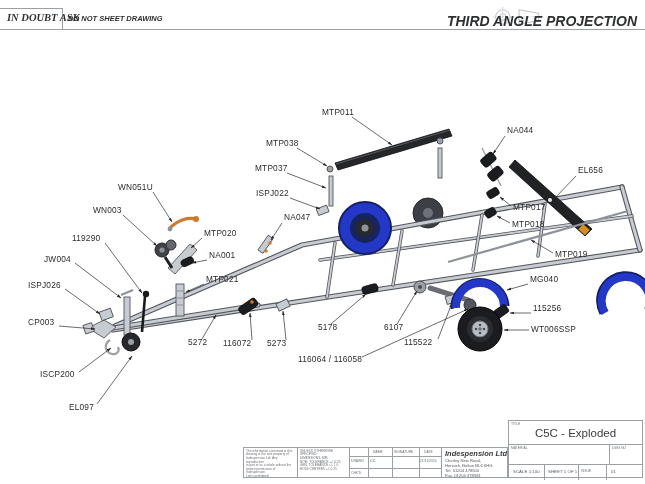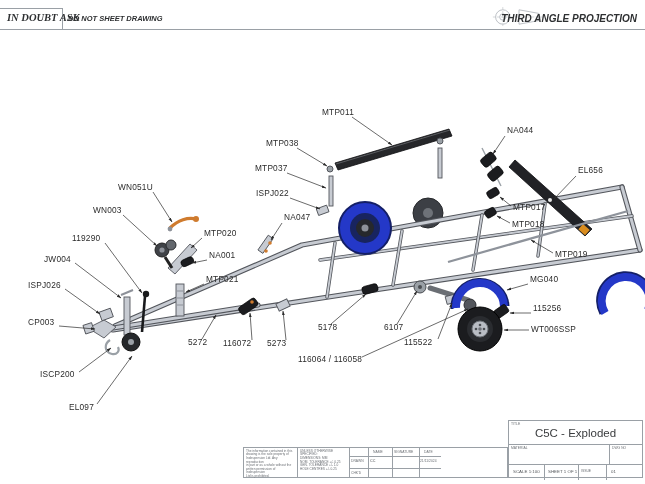--- a/index.html
+++ b/index.html
@@ -5,21 +5,21 @@
   html,body{margin:0;padding:0;background:#ffffff;}
   #page{position:relative;width:645px;height:484px;background:#fff;overflow:hidden;
         font-family:"Liberation Sans",sans-serif;color:#3c3e40;}
   
   #hdr-box{position:absolute;left:0;top:8px;width:62px;height:21px;
            border-top:1px solid #9aa0a6;border-right:1px solid #9aa0a6;}
   #top-rule{position:absolute;left:0;top:29px;width:645px;height:0;border-top:1px solid #9aa0a6;}
   .hdr-txt{position:absolute;font-style:italic;font-weight:bold;color:#2e3032;white-space:nowrap;}
   #t-indoubt{left:7px;top:12px;font-size:10.5px;font-family:Liberation Serif, serif;}
   #t-noscale{left:68px;top:14px;font-size:7.5px;}
-  #t-proj{right:8px;top:13px;font-size:10px;}
+  #t-proj{right:8px;top:13px;font-size:14px;}
   #proj-sym{position:absolute;left:492px;top:5px;}
   
   #drawing{position:absolute;left:0;top:0;width:645px;height:484px;}
   .tubeD{stroke:var(--frame-dark,#53565c);stroke-width:5.2;fill:none;stroke-linecap:round;stroke-linejoin:round;}
   .tubeL{stroke:var(--frame-light,#c7cbd2);stroke-width:3;fill:none;stroke-linecap:round;stroke-linejoin:round;}
   .thinD{stroke:var(--frame-dark,#53565c);stroke-width:3.4;fill:none;stroke-linecap:round;}
   .thinL{stroke:var(--frame-light,#c7cbd2);stroke-width:1.8;fill:none;stroke-linecap:round;}
   .grayfill{fill:var(--frame-light,#c7cbd2);stroke:var(--frame-dark,#53565c);stroke-width:0.9;}
   .blackpart{fill:var(--black-part,#1b1c1f);stroke:#000;stroke-width:0.6;}
   .leader{stroke:#2b2b2b;stroke-width:0.7;fill:none;}
@@ -256,20 +256,27 @@
       <div style="position:absolute;left:42px;top:0;height:100%;border-left:1px solid #9aa0a6;"></div>
       <div style="position:absolute;left:69px;top:0;height:100%;border-left:1px solid #9aa0a6;"></div>
       <div class="lab" style="position:absolute;left:23px;top:2px;">NAME</div>
       <div class="lab" style="position:absolute;left:44px;top:2px;">SIGNATURE</div>
       <div class="lab" style="position:absolute;left:74px;top:2px;">DATE</div>
       <div class="lab" style="position:absolute;left:1px;top:11px;">DRAWN</div>
       <div class="lab" style="position:absolute;left:20px;top:11px;font-size:9px;color:#4a4d50;">CC</div>
       <div class="lab" style="position:absolute;left:70px;top:11px;">21/11/2024</div>
       <div class="lab" style="position:absolute;left:1px;top:23px;">CHK'D</div>
     </div>
+    <div class="cell" style="left:197px;top:0;width:68px;height:100%;padding:1px 3px;">
+      <div id="company-name">Indespension Ltd</div>
+      <div id="company-addr">Chorley New Road,
+Horwich, Bolton BL6 6HG.
+Tel. 01204 478500
+Fax. 01204 478581</div>
+    </div>
   </div>
 
   <div class="tb" style="left:508px;top:420px;width:135px;height:58px;">
     <div style="position:absolute;left:0;top:0;width:100%;height:23px;">
       <div class="lab" style="position:absolute;left:2px;top:1px;">TITLE</div>
       <div id="tb-title-text">C5C - Exploded</div>
     </div>
     <div style="position:absolute;left:0;top:23px;width:100%;height:20px;border-top:1px solid #9aa0a6;">
       <div class="lab" style="position:absolute;left:2px;top:1px;">MATERIAL</div>
       <div style="position:absolute;left:100px;top:0;height:100%;border-left:1px solid #9aa0a6;"></div>

